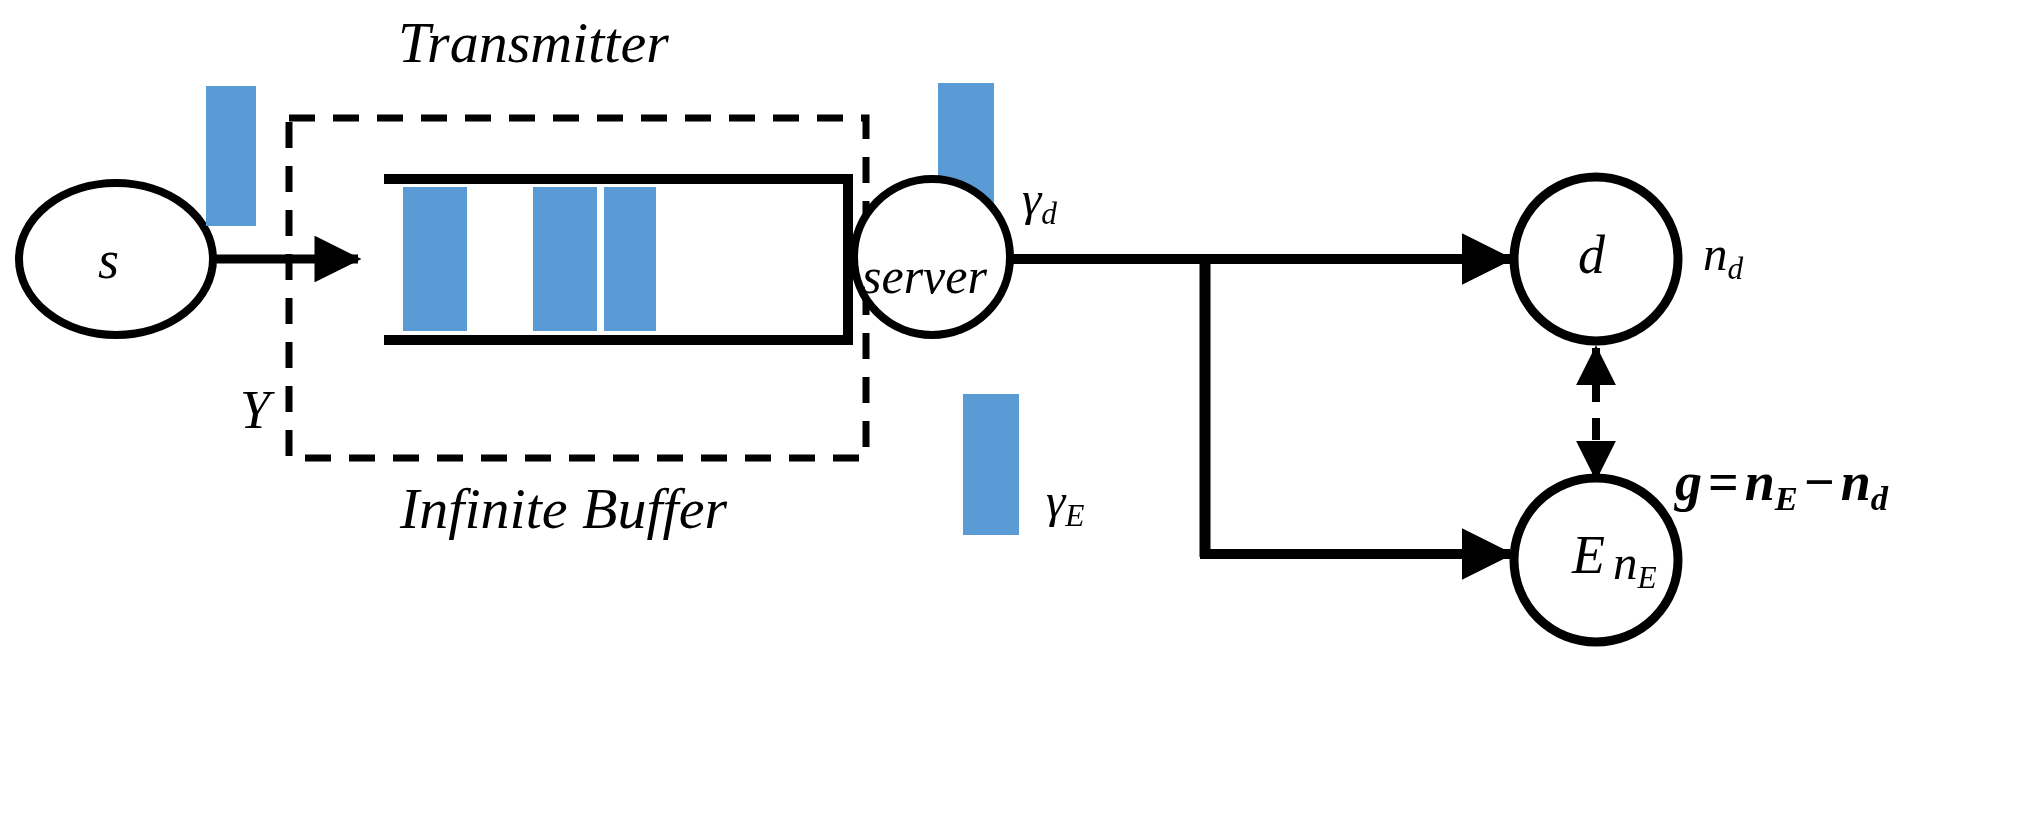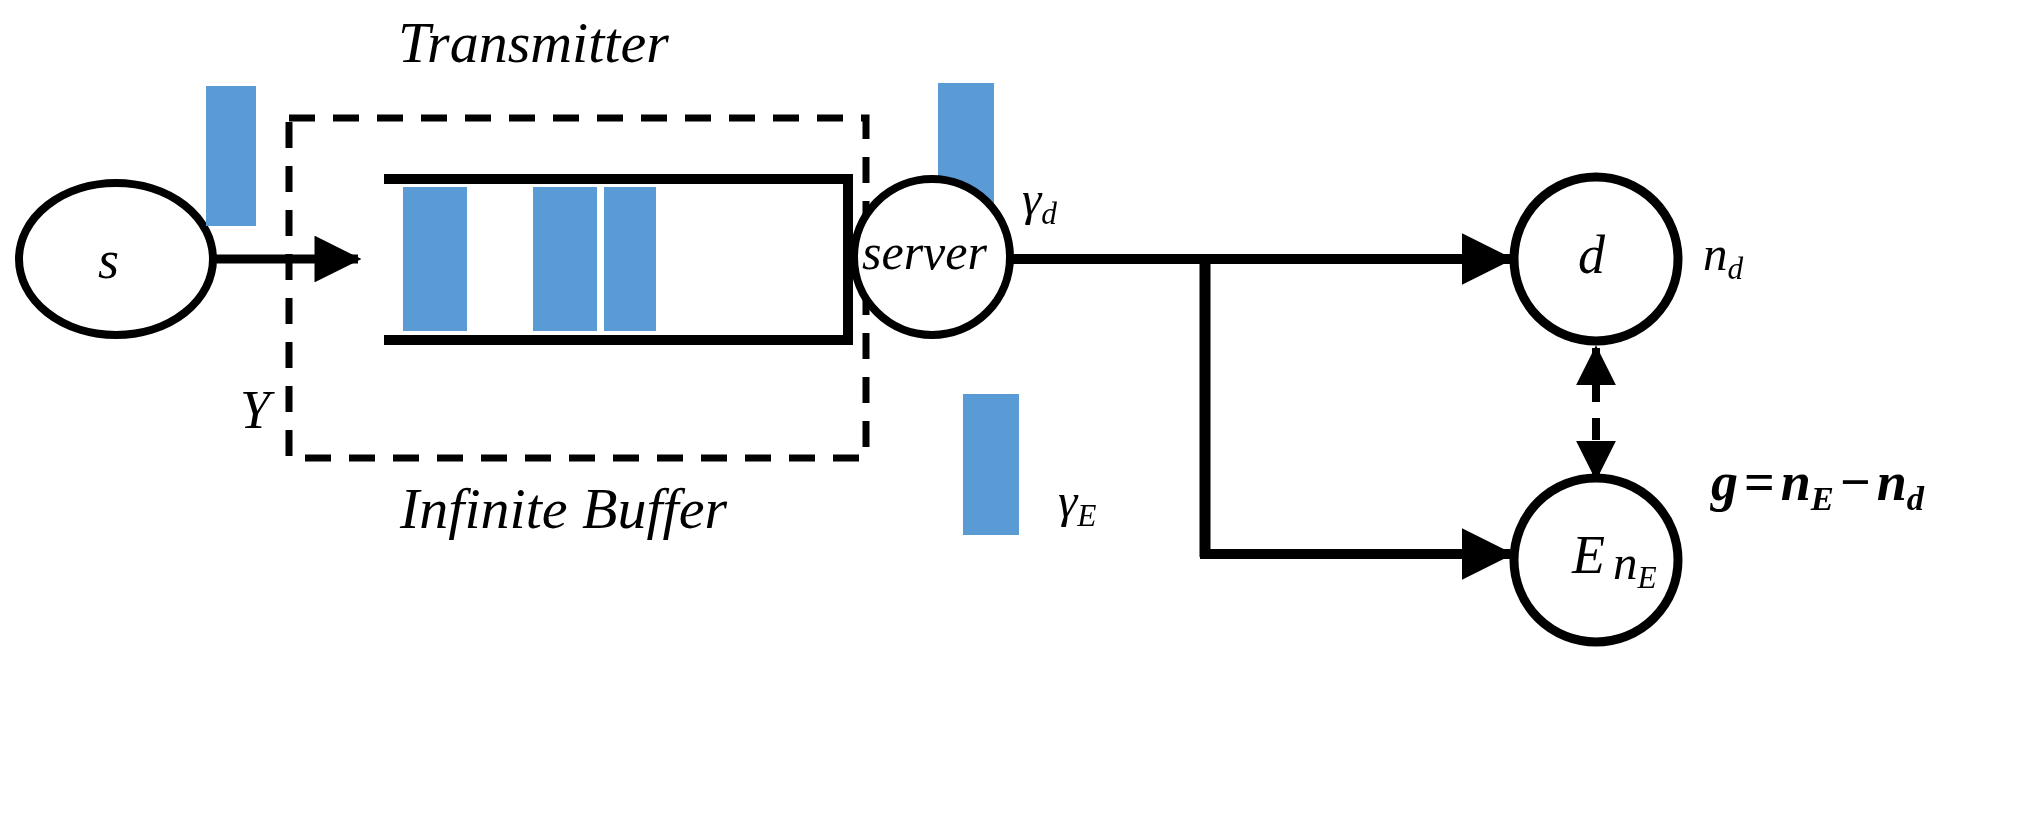--- a/index.html
+++ b/index.html
@@ -28,23 +28,23 @@
     position: absolute;
     font-family: "Liberation Serif", "DejaVu Serif", serif;
     font-style: italic;
     color: #000000;
     white-space: nowrap;
     line-height: 1;
     user-select: none;
   }
   .lbl-title      { font-size: 58px; }
   .lbl-node       { font-size: 54px; }
-  .lbl-node-small { font-size: 50px; }
+  .lbl-node-small { font-size: 50px; margin-top: 24px; }
   .lbl-sub        { font-size: 49px; }
-  .lbl-eq         { font-size: 54px; font-weight: bold; margin-left: 36px; }
+  .lbl-eq         { font-size: 54px; font-weight: bold; }
   sub {
     font-size: 0.64em;
     vertical-align: -0.30em;
     font-style: italic;
     font-weight: inherit;
   }
   .eq-op {
     font-style: normal;
     padding: 0 6px;
   }
@@ -110,21 +110,21 @@
   <div class="lbl lbl-node-small" style="left:862px; top:227px;">server</div>
 
   <div class="lbl lbl-node" style="left:1578px; top:228px;">d</div>
 
   <div class="lbl lbl-node" style="left:1572px; top:528px;">E</div>
 
   <div class="lbl lbl-sub" style="left:1022px; top:174px;">
     <span>γ</span><sub>d</sub>
   </div>
 
-  <div class="lbl lbl-sub" style="left:1046px; top:476px;margin-left:12px;">
+  <div class="lbl lbl-sub" style="left:1046px; top:476px;">
     <span>γ</span><sub>E</sub>
   </div>
 
   <div class="lbl lbl-sub" style="left:1703px; top:229px;">
     <span>n</span><sub>d</sub>
   </div>
 
   <div class="lbl lbl-sub" style="left:1613px; top:538px;font-family:Liberation Serif, serif;">
     <span>n</span><sub>E</sub>
   </div>

